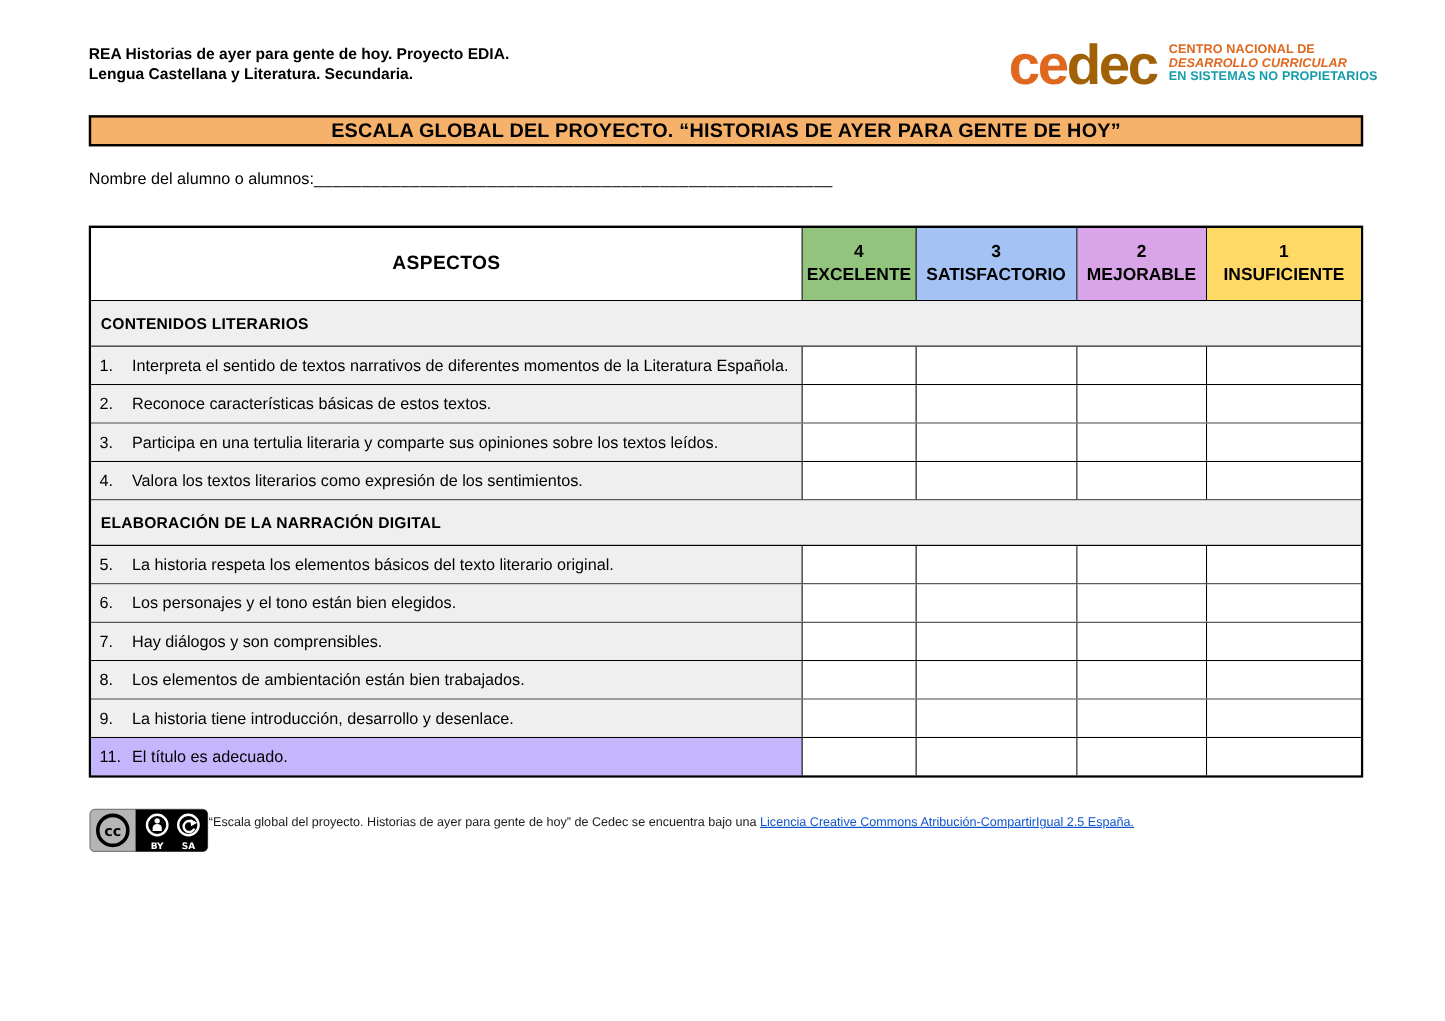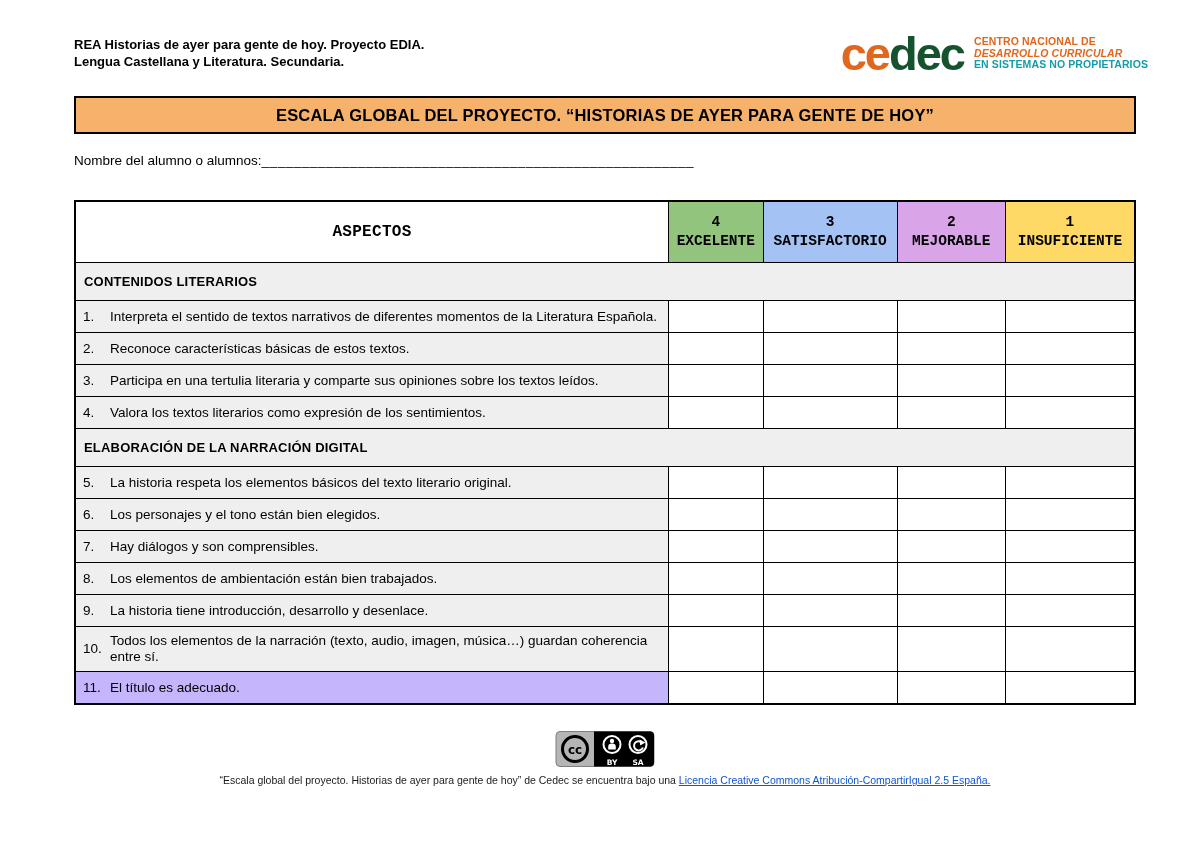--- a/index.html
+++ b/index.html
@@ -17,36 +17,36 @@
   
   .doc-heading { margin-top:36px; font-size:13px; font-weight:bold; line-height:17px; }
 
   
   .logo { position:absolute; top:30px; right:56px; display:flex; align-items:center; gap:10px; }
   .logo-word { font-size:47px; font-weight:bold; letter-spacing:-2px; line-height:47px; }
   .logo-tagline { font-size:10.5px; font-weight:bold; line-height:11.5px; letter-spacing:0.1px; }
 
   
   .banner {
-    margin-top:26px; height:38px;
+    margin-top:26px; height:26px;
     border:2px solid #000;
     display:flex; align-items:center; justify-content:center;
     font-size:16.5px; font-weight:bold; letter-spacing:0.2px;
   }
 
   
   .name-line { margin-top:19px; font-size:13.5px; }
   .name-blank { letter-spacing:0.5px; }
 
   
   .rubric { margin-top:32px; border:2px solid #000; }
   .grid5 { display:grid; grid-template-columns:602fr 96fr 136fr 110fr 130fr; }
   .cell { border-right:1.5px solid #000; }
   .cell:last-child { border-right:none; }
-  .header-row { min-height:61px; border-bottom:1.5px solid #000;font-family:Liberation Mono, monospace; }
+  .header-row { min-height:61px; border-bottom:1.5px solid #000; }
   .aspect-head {
     background:#ffffff; display:flex; align-items:center; justify-content:center;
     font-size:16px; font-weight:bold; letter-spacing:0.3px;
   }
   .score-head {
     display:flex; flex-direction:column; align-items:center; justify-content:center;
     font-weight:bold; font-size:14.5px; line-height:19px; text-align:center; padding:2px;
   }
   .section-row {
     background:#efefef; border-bottom:1.5px solid #000;
@@ -57,30 +57,30 @@
   .body-row:last-child { border-bottom:none; }
   .aspect-cell {
     background:#efefef; display:flex; align-items:center;
     padding:6px 10px 6px 7px; min-height:31px;
   }
   .row-num { flex:0 0 27px; font-size:13.5px; line-height:16px; }
   .row-text { flex:1; font-size:13.5px; line-height:16px; }
   .score-cell { background:#ffffff; }
 
   
-  .footer { margin-top:25px; display:flex; flex-direction:column; align-items:center; }
+  .footer { margin-top:25px; display:flex; flex-direction:row; }
   .license-text { margin-top:6px; font-size:10.5px; color:#1a1a1a; text-align:center; }
   .license-link { text-decoration:underline; cursor:pointer; }
 </style>
 </head>
 <body>
 
 <div class="page">
   <div class="logo">
-    <div class="logo-word"><span class="logo-ce" style="color: rgb(224, 103, 30);">ce</span><span class="logo-dec" style="color: #14532d;">dec</span></div>
+    <div class="logo-word"><span class="logo-ce" style="color: rgb(224, 103, 30);">ce</span><span class="logo-dec" style="color: #a16207;">dec</span></div>
     <div class="logo-tagline">
       <div class="tag1" style="color: rgb(224, 103, 30);">CENTRO NACIONAL DE</div>
       <div class="tag2" style="color: rgb(224, 103, 30); font-style: italic;">DESARROLLO CURRICULAR</div>
       <div class="tag3" style="color: rgb(20, 157, 169);">EN SISTEMAS NO PROPIETARIOS</div>
     </div>
   </div>
 
   <div class="content">
     <div class="doc-heading">
       <div>REA Historias de ayer para gente de hoy. Proyecto EDIA.</div>
@@ -197,30 +197,20 @@
             </div>
             <div class="cell score-cell"></div>
             <div class="cell score-cell"></div>
             <div class="cell score-cell"></div>
             <div class="cell score-cell"></div>
           </div>
           <div class="grid5 body-row">
             <div class="cell aspect-cell" style="background: rgb(239, 239, 239);">
               <span class="row-num">9.</span>
               <span class="row-text">La historia tiene introducción, desarrollo y desenlace.</span>
-            </div>
-            <div class="cell score-cell"></div>
-            <div class="cell score-cell"></div>
-            <div class="cell score-cell"></div>
-            <div class="cell score-cell"></div>
-          </div>
-          <div class="grid5 body-row">
-            <div class="cell aspect-cell" style="background: rgb(239, 239, 239);">
-              <span class="row-num">10.</span>
-              <span class="row-text">Todos los elementos de la narración (texto, audio, imagen, música…) guardan coherencia entre sí.</span>
             </div>
             <div class="cell score-cell"></div>
             <div class="cell score-cell"></div>
             <div class="cell score-cell"></div>
             <div class="cell score-cell"></div>
           </div>
           <div class="grid5 body-row">
             <div class="cell aspect-cell" style="background: #c4b5fd;">
               <span class="row-num">11.</span>
               <span class="row-text">El título es adecuado.</span>

